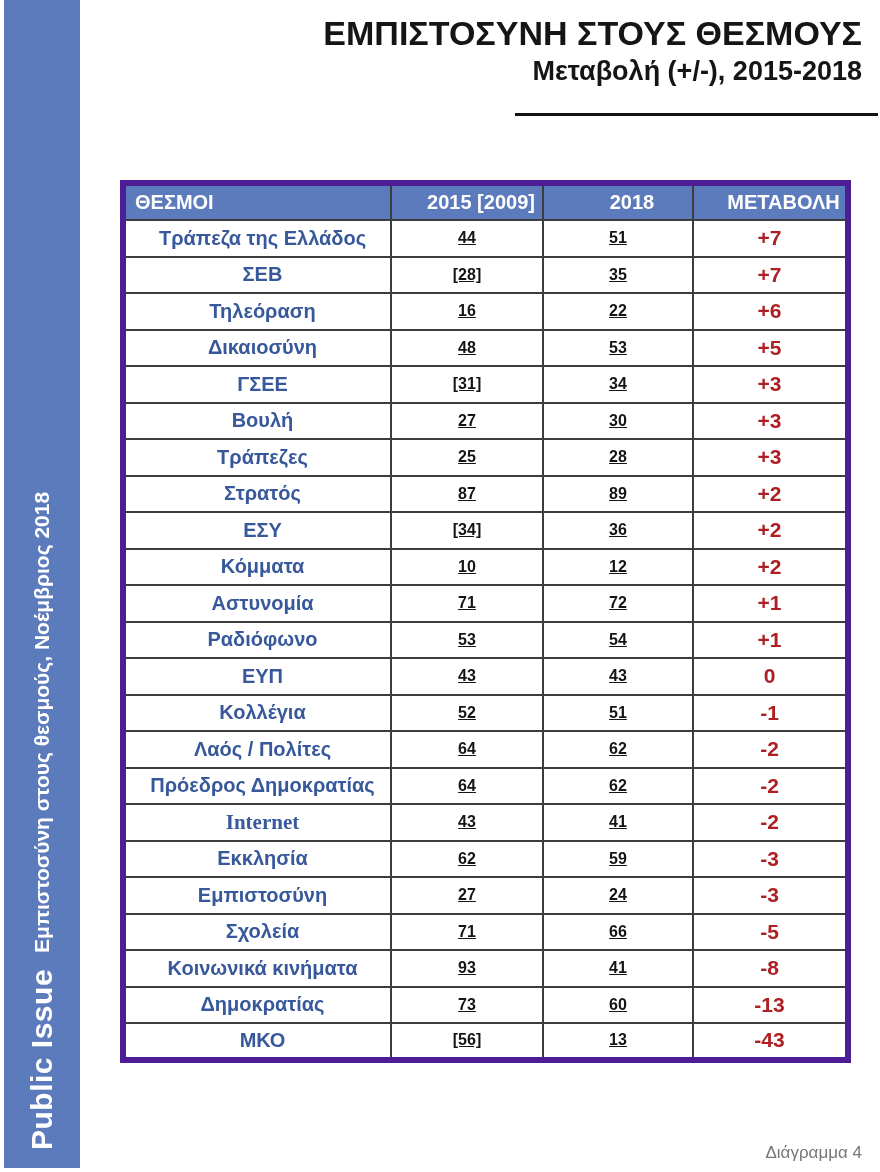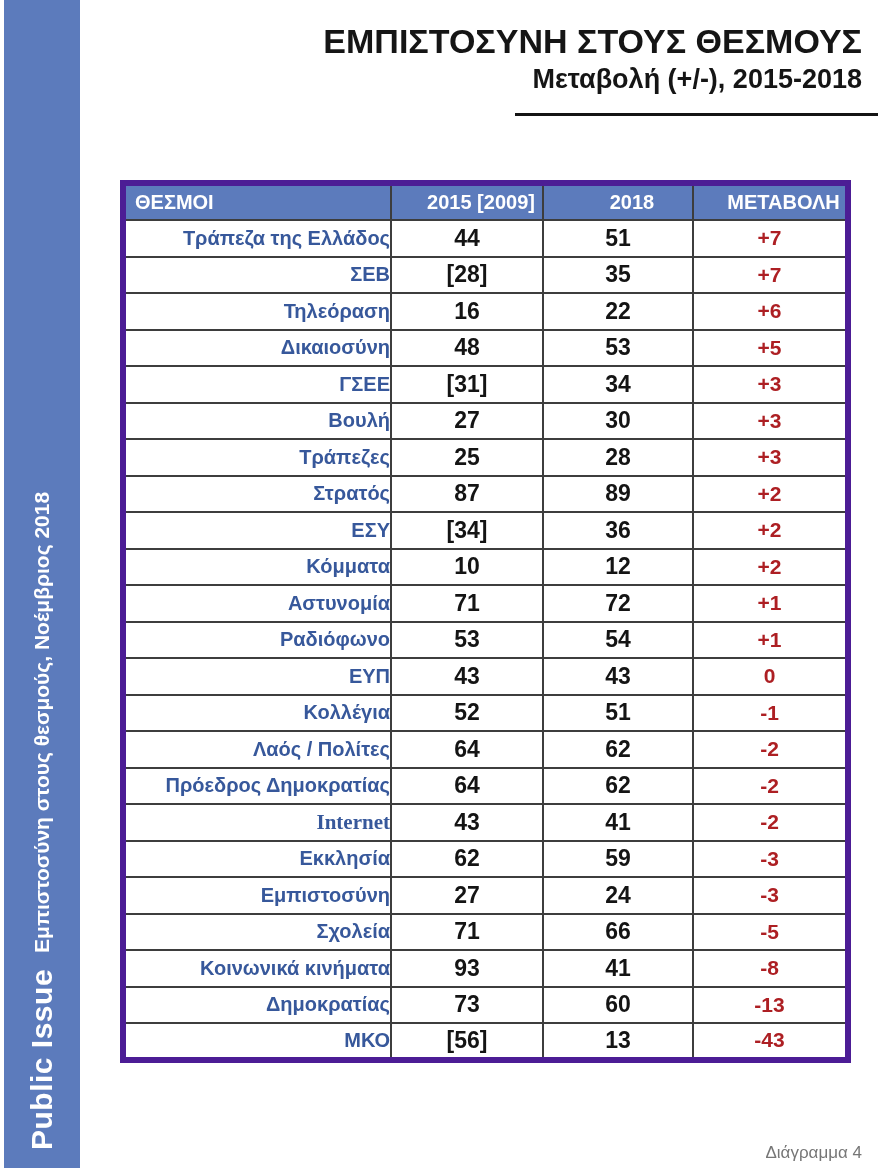--- a/index.html
+++ b/index.html
@@ -41,21 +41,21 @@
   }
   .caption {
     color: #ffffff;
     font-weight: 700;
     font-size: 21px;
   }
 
   
   .header-block {
     position: absolute;
-    top: 20px; right: 18px;
+    top: 12px; right: 18px;
     text-align: right;
   }
   .page-title {
     margin: 0;
     font-size: 34px;
     font-weight: 700;
     color: #151515;
     line-height: 1.25;
   }
   .page-subtitle {
@@ -97,33 +97,34 @@
     font-weight: 700;
     text-align: center;
     height: 37px;
     padding-left: 28px;
   }
   .inst-table th.col-inst { text-align: left; padding-left: 9px; }
   .inst-table td.inst {
     color: var(--label-blue, #37589B);
     font-weight: 700;
     font-size: 20px;
-    text-align: right;
+    text-align: center;
     padding-left: 9px;
   }
   .inst-table tr.latin td.inst {
     font-family: "Liberation Serif", "DejaVu Serif", serif;
     font-size: 21px;
     font-weight: 700;
   }
   .inst-table td.num {
     text-align: center;
     font-weight: 700;
-    font-size: 23px;
+    font-size: 16px;
     color: var(--number-black, #141414);
+    text-decoration: underline;
   }
   .inst-table td.chg {
     text-align: center;
     font-weight: 700;
     font-size: 21px;
     color: var(--change-red, #AD1F23);
   }
 
   .figure-caption {
     position: absolute;

